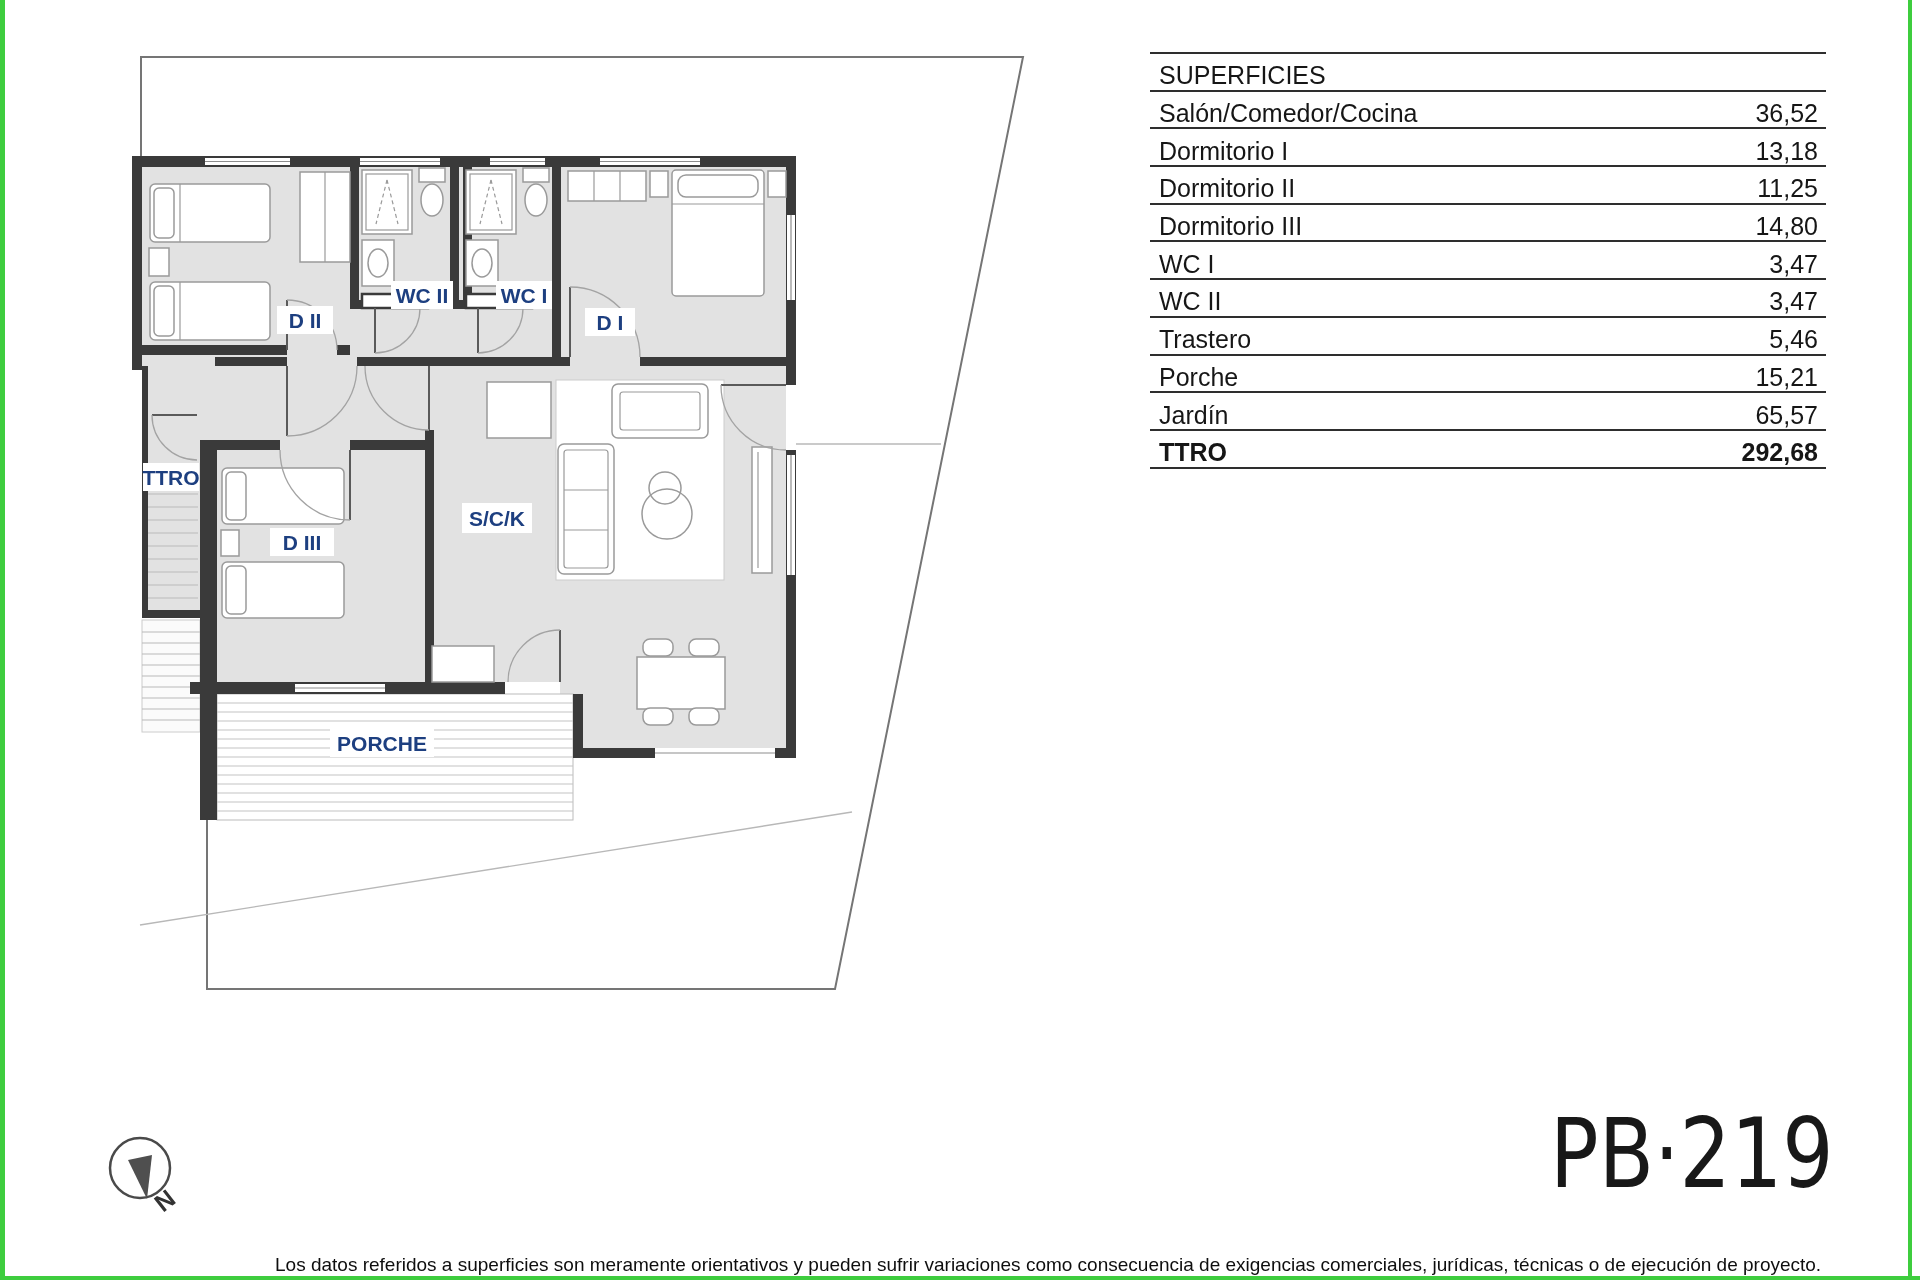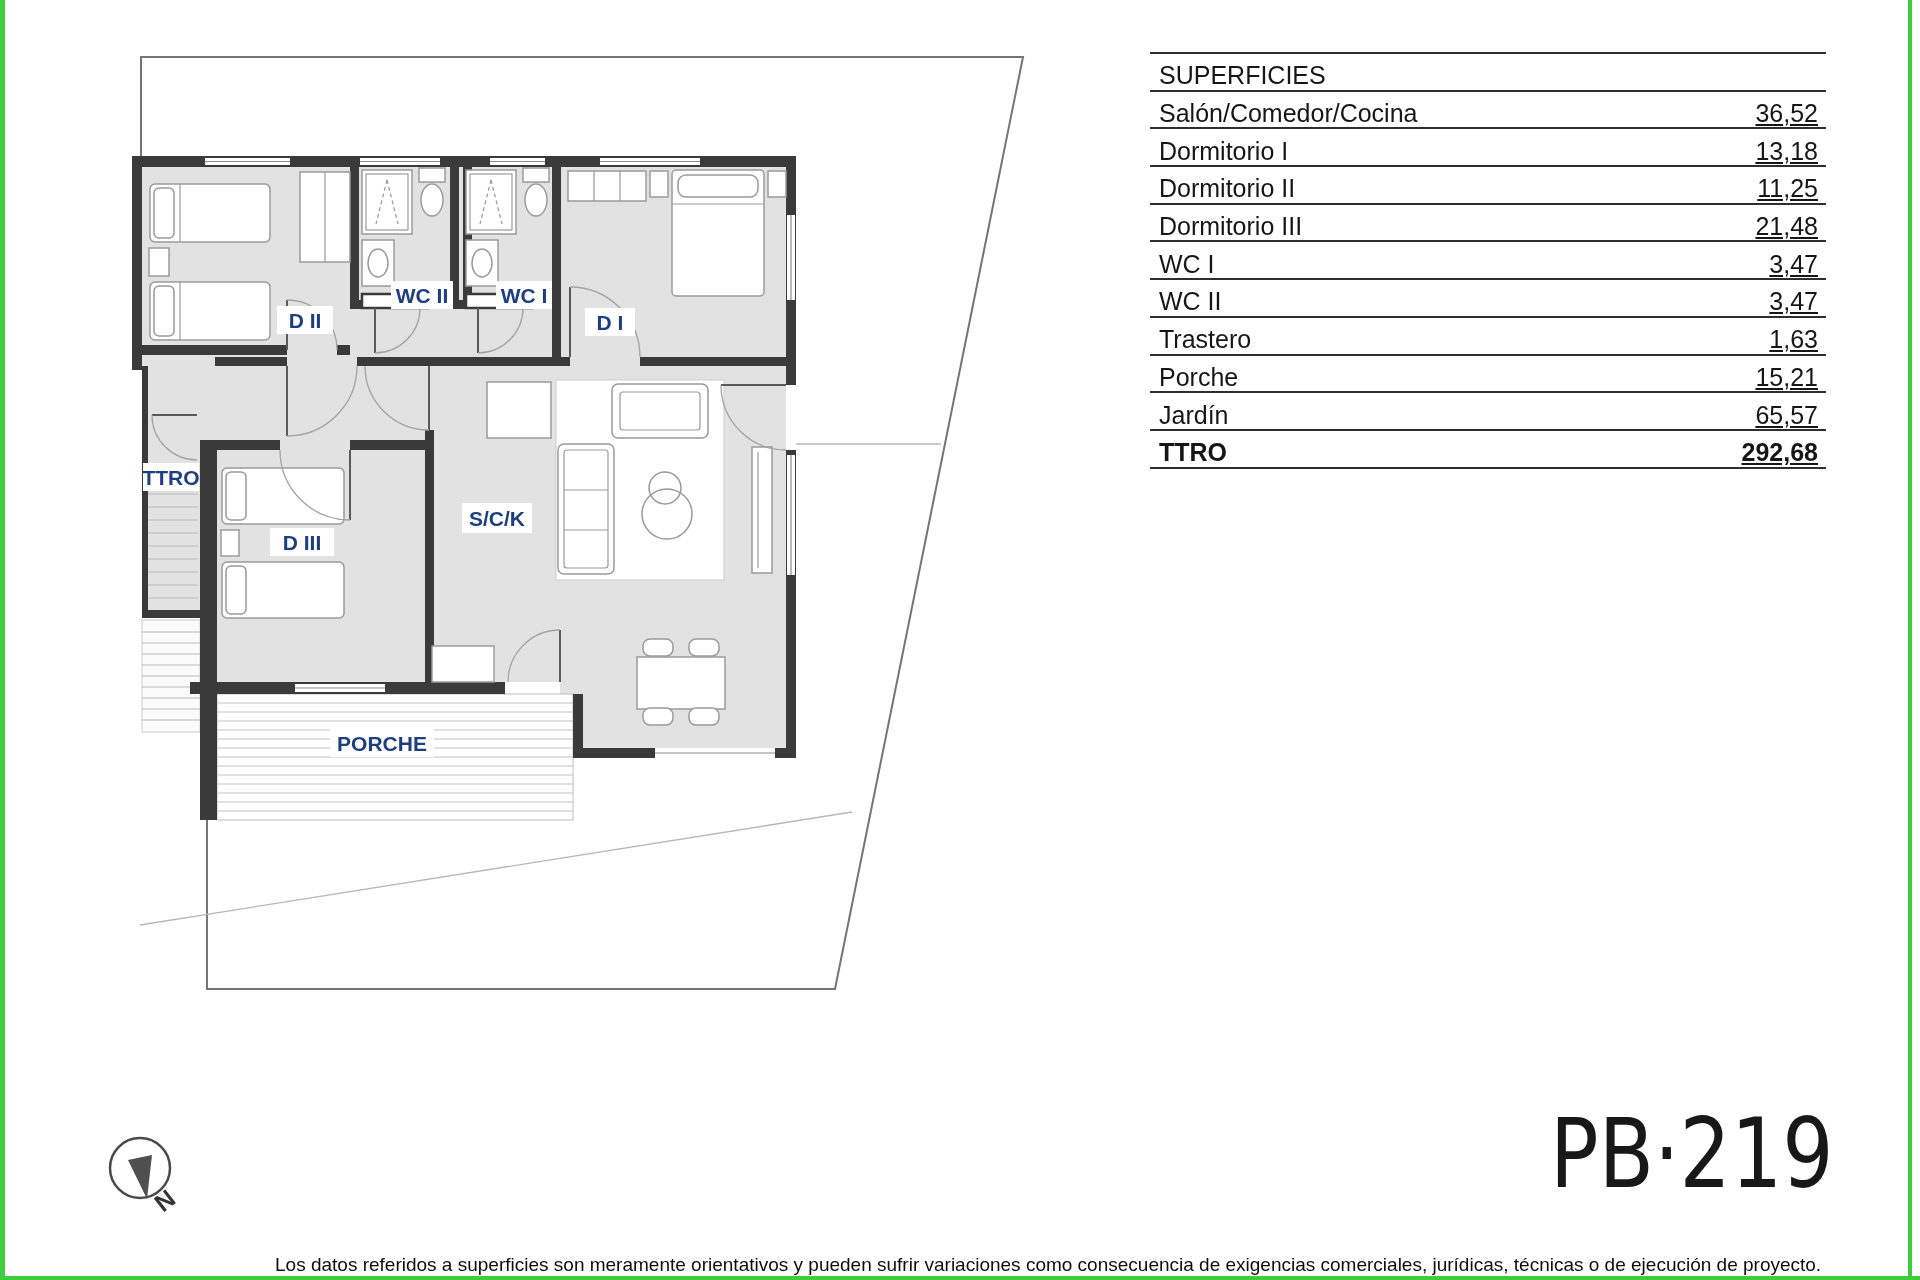--- a/index.html
+++ b/index.html
@@ -9,21 +9,21 @@
   #gb-left{left:0;top:0;width:5px;height:1280px;}
   #gb-right{left:1908px;top:0;width:4px;height:1280px;}
   #gb-bottom{left:0;top:1276px;width:1920px;height:4px;}
   #plan-svg{position:absolute;left:0;top:0;}
 
   
   #surface-table{position:absolute;left:1150px;top:52px;width:676px;color:#161616;
                  font-size:25px;border-top:2px solid #2e2e2e;}
   .trow{display:flex;justify-content:space-between;align-items:center;height:37.7px;
         box-sizing:border-box;border-bottom:2px solid #2e2e2e;padding:8px 8px 0 9px;}
-  .trow .val{text-align:center;text-decoration:underline;}
+  .trow .val{text-align:center;}
   .trow.total{font-weight:bold;}
 
   #plan-code{position:absolute;right:87px;top:1098px;font-family:"DejaVu Sans",sans-serif;
              font-size:96px;color:#181818;transform:scaleX(0.84);transform-origin:right top;
              white-space:nowrap;}
   #disclaimer{position:absolute;left:230px;top:1254px;font-size:19px;color:#0e0e0e;
               white-space:nowrap;margin-left:45px;}
 
   
   .wall{fill:#3a3a3a;}
@@ -255,33 +255,33 @@
     <div class="trow">
       <span>Dormitorio I</span>
       <span class="val">13,18</span>
     </div>
     <div class="trow">
       <span>Dormitorio II</span>
       <span class="val">11,25</span>
     </div>
     <div class="trow">
       <span>Dormitorio III</span>
-      <span class="val">21,48</span>
+      <span class="val">14,80</span>
     </div>
     <div class="trow">
       <span>WC I</span>
       <span class="val">3,47</span>
     </div>
     <div class="trow">
       <span>WC II</span>
       <span class="val">3,47</span>
     </div>
     <div class="trow">
       <span>Trastero</span>
-      <span class="val">1,63</span>
+      <span class="val">5,46</span>
     </div>
     <div class="trow">
       <span>Porche</span>
       <span class="val">15,21</span>
     </div>
     <div class="trow">
       <span>Jardín</span>
       <span class="val">65,57</span>
     </div>
     <div class="trow total">

